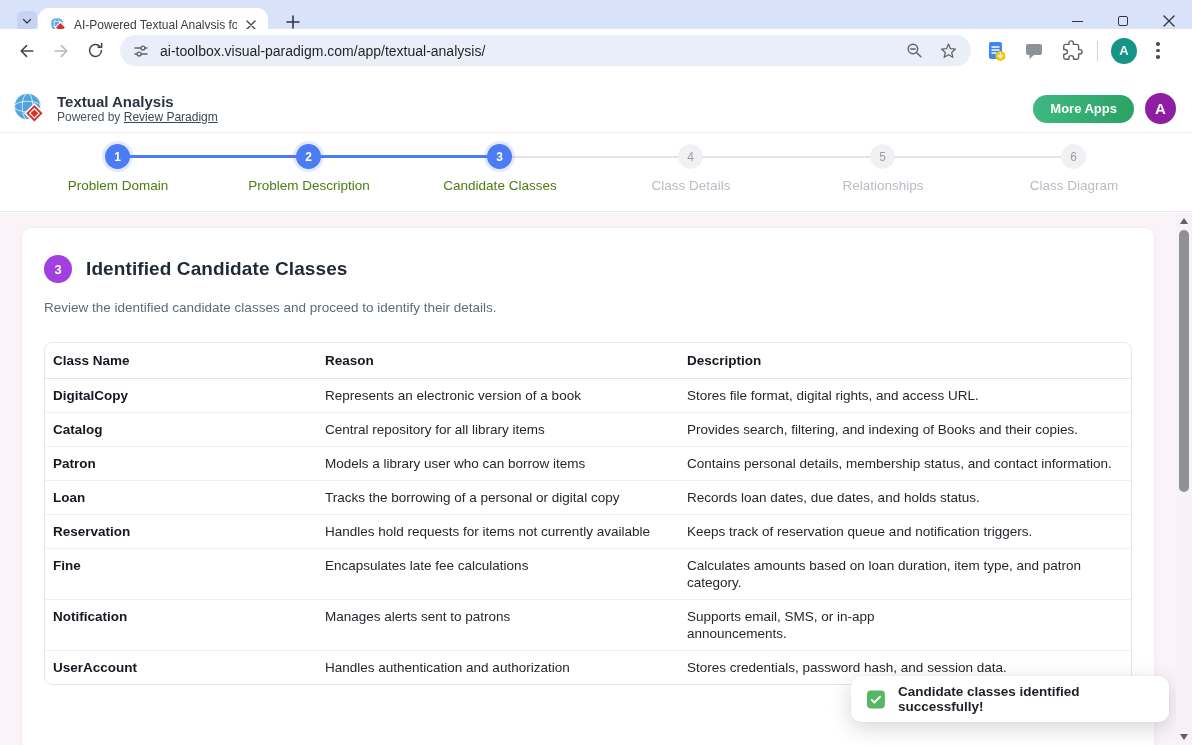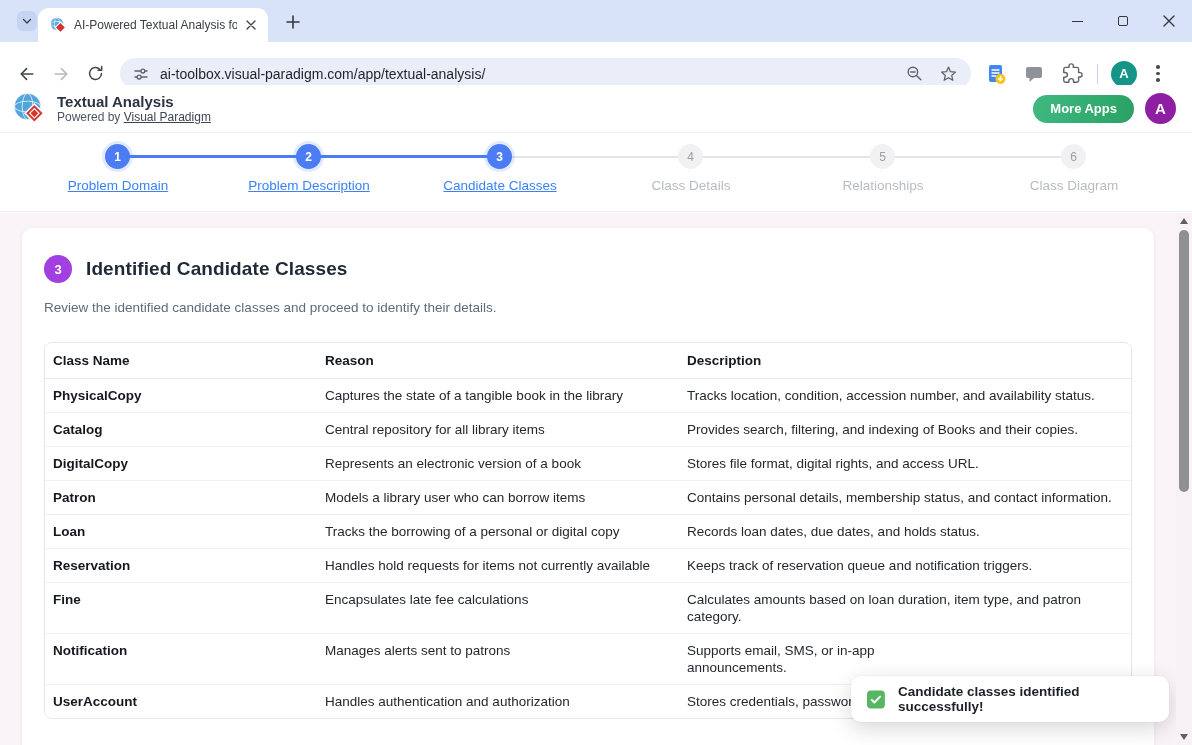--- a/index.html
+++ b/index.html
@@ -13,21 +13,21 @@
   .tab-title { flex:1; font-size:12px; color:#3b4045; white-space:nowrap; overflow:hidden; }
   .tab-close { width:16px; height:16px; display:flex; align-items:center; justify-content:center; border-radius:50%; cursor:pointer; margin-left:6px; flex:none; }
   .favicon { width:16px; height:16px; margin-right:8px; flex:none; }
   .new-tab-btn { position:absolute; left:283px; top:12px; width:19px; height:19px; display:flex; align-items:center; justify-content:center; cursor:pointer; }
   .win-controls { position:absolute; right:0; top:0; height:42px; display:flex; }
   .win-btn { width:46px; height:42px; display:flex; align-items:center; justify-content:center; cursor:pointer; }
   .glyph-min { width:11px; border-top:1.6px solid #33383d; display:block; }
   .glyph-max { width:10px; height:10px; border:1.5px solid #33383d; border-radius:2px; display:block; }
 
   
-  .toolbar { position:absolute; top:52px; left:0; right:0; height:43px; background:#fff; display:flex; align-items:center; padding-left:12px; }
+  .toolbar { position:absolute; top:29px; left:0; right:0; height:43px; background:#fff; display:flex; align-items:center; padding-left:12px; }
   .tool-btn { width:30px; height:30px; display:flex; align-items:center; justify-content:center; border-radius:50%; cursor:pointer; flex:none; margin-right:4px; }
   .urlbar { width:851px; height:31px; background:#e9eef9; border-radius:16px; display:flex; align-items:center; padding:0 12px; margin-left:6px; flex:none; cursor:text; }
   .url-text { flex:1; font-size:14px; color:#1f2328; margin-left:10px; white-space:nowrap; overflow:hidden; }
   .urlbar-ic { width:22px; height:22px; display:flex; align-items:center; justify-content:center; cursor:pointer; flex:none; margin-left:12px; }
   .ext-ic { width:26px; height:26px; display:flex; align-items:center; justify-content:center; cursor:pointer; flex:none; margin-left:12px; }
   .tb-sep { width:1px; height:20px; background:#c9d3e8; margin-left:12px; flex:none; }
   .browser-avatar { width:26px; height:26px; border-radius:50%; background:#159588; color:#fff; font-size:13px; font-weight:700; display:flex; align-items:center; justify-content:center; margin-left:13px; cursor:pointer; flex:none; }
   .kebab { display:flex; flex-direction:column; gap:3px; margin-left:15px; cursor:pointer; padding:4px; }
   .kebab i { width:3.5px; height:3.5px; border-radius:50%; background:#4a4f55; display:block; }
 
@@ -43,21 +43,21 @@
 
   
   .stepper { position:absolute; top:134px; left:0; right:0; height:78px; background:#fff; border-bottom:1px solid #eeeaee; }
   .line { position:absolute; }
   .line-done { top:21px; left:118px; width:382px; height:3px; background:#4b7cf3; border-radius:2px; }
   .line-todo { top:22px; left:500px; width:574px; height:1.5px; background:#e4e4e6; }
   .step-dot { position:absolute; top:10px; width:25px; height:25px; border-radius:50%; display:flex; align-items:center; justify-content:center; font-size:12px; font-weight:700; cursor:pointer; }
   .step-dot.done { background:#4b7cf3; color:#fff; box-shadow:0 0 0 3px rgba(75,124,243,.16); }
   .step-dot.todo { background:#f1f1f3; color:#9aa0a6; font-weight:400; }
   .step-label { position:absolute; top:44px; transform:translateX(-50%); font-size:13.5px; cursor:pointer; white-space:nowrap; }
-  .step-label.done { color:#3b82f6;text-decoration:underline; }
+  .step-label.done { color:#4d7c0f; }
   .step-label.todo { color:#b7bcc3; }
 
   
   .content { position:absolute; top:213px; left:0; right:0; bottom:0; background:#faf4f9; }
   .card { position:absolute; left:22px; top:15px; width:1132px; height:620px; background:#fff; border-radius:10px; box-shadow:0 1px 4px rgba(30,41,59,.07); padding:27px 22px 0; }
   .card-head { display:flex; align-items:center; gap:14px; }
   .step-badge { width:28px; height:28px; border-radius:50%; background:#a13fe0; color:#fff; font-size:13px; font-weight:700; display:flex; align-items:center; justify-content:center; flex:none; }
   .card-title { font-size:19px; font-weight:700; color:#1f2937; letter-spacing:.1px; }
   .card-sub { margin-top:17px; font-size:13.5px; color:#5e6b7c; }
 
@@ -196,21 +196,21 @@
       <ellipse cx="16" cy="16" rx="13.5" ry="5.5" fill="none" stroke="rgba(255,255,255,.75)" stroke-width="1"></ellipse>
       <ellipse cx="16" cy="16" rx="5.5" ry="13.5" fill="none" stroke="rgba(255,255,255,.75)" stroke-width="1"></ellipse>
       <circle cx="16" cy="16" r="13.5" fill="none" stroke="rgba(255,255,255,.5)" stroke-width="1"></circle>
       <g transform="translate(23,23) rotate(45)">
         <rect x="-6.8" y="-6.8" width="13.6" height="13.6" fill="#d8342c" stroke="#fff" stroke-width="1.6"></rect>
         <rect x="-3.4" y="-3.4" width="6.8" height="6.8" fill="none" stroke="#fff" stroke-width="1.2"></rect>
       </g>
     </svg>
     <div>
       <div class="app-title">Textual Analysis</div>
-      <div class="powered"><span>Powered by</span> <a>Visual Paradigm</a></div>
+      <div class="powered"><span>Powered by</span> <a>Review Paradigm</a></div>
     </div>
     <div class="hdr-right">
       <button class="more-apps">More Apps</button>
       <span class="hdr-avatar">A</span>
     </div>
   </div>
 
   <div class="stepper">
     <div class="line line-done"></div>
     <div class="line line-todo"></div>
@@ -247,33 +247,28 @@
             </colgroup>
           <thead>
             <tr>
               <th>Class Name</th>
               <th>Reason</th>
               <th>Description</th>
             </tr>
           </thead>
           <tbody>
             <tr>
-              <td class="cname">PhysicalCopy</td>
-              <td>Captures the state of a tangible book in the library</td>
-              <td class="cdesc">Tracks location, condition, accession number, and availability status.</td>
+              <td class="cname">DigitalCopy</td>
+              <td>Represents an electronic version of a book</td>
+              <td class="cdesc">Stores file format, digital rights, and access URL.</td>
             </tr>
             <tr>
               <td class="cname">Catalog</td>
               <td>Central repository for all library items</td>
               <td class="cdesc">Provides search, filtering, and indexing of Books and their copies.</td>
-            </tr>
-            <tr>
-              <td class="cname">DigitalCopy</td>
-              <td>Represents an electronic version of a book</td>
-              <td class="cdesc">Stores file format, digital rights, and access URL.</td>
             </tr>
             <tr>
               <td class="cname">Patron</td>
               <td>Models a library user who can borrow items</td>
               <td class="cdesc">Contains personal details, membership status, and contact information.</td>
             </tr>
             <tr>
               <td class="cname">Loan</td>
               <td>Tracks the borrowing of a personal or digital copy</td>
               <td class="cdesc">Records loan dates, due dates, and holds status.</td>

